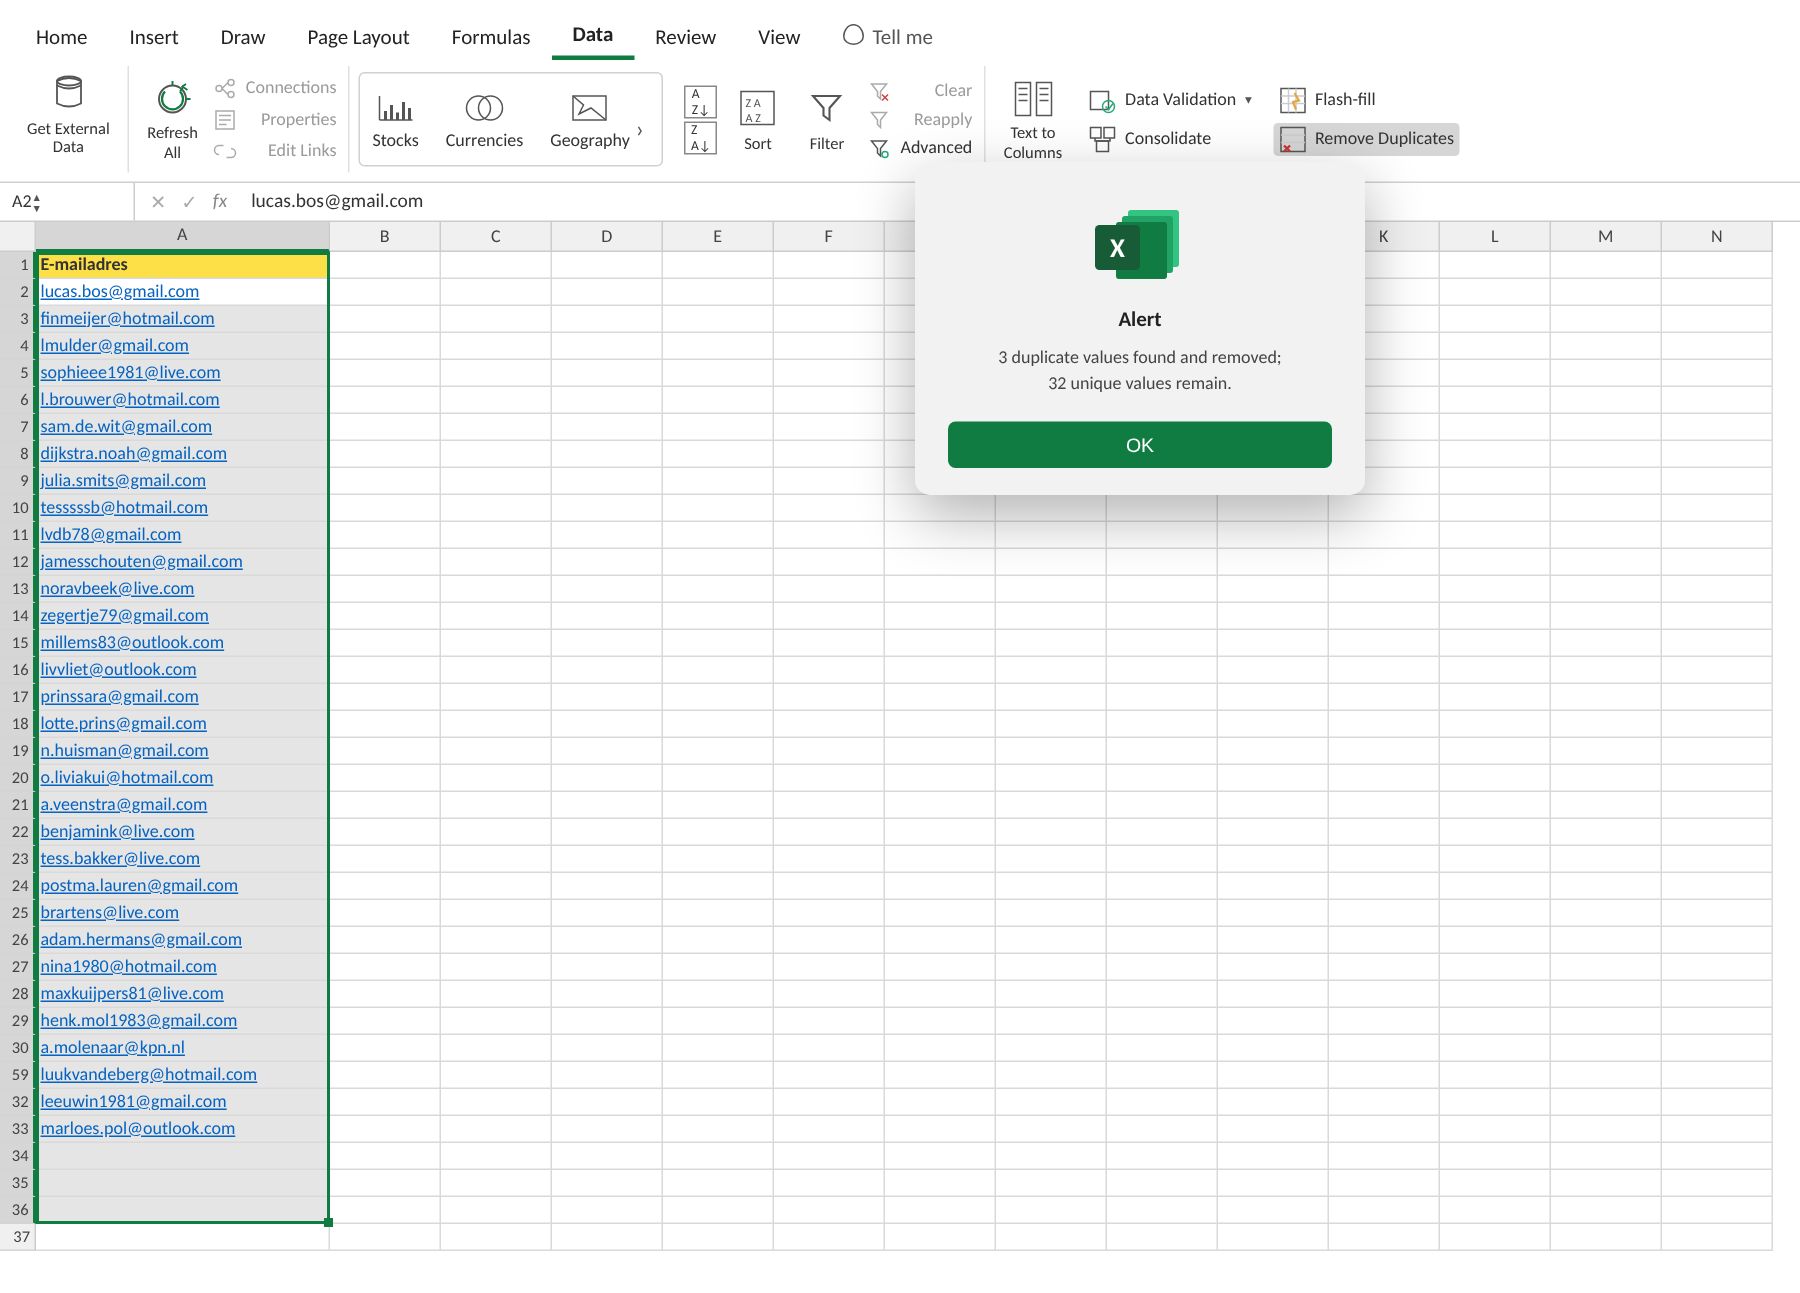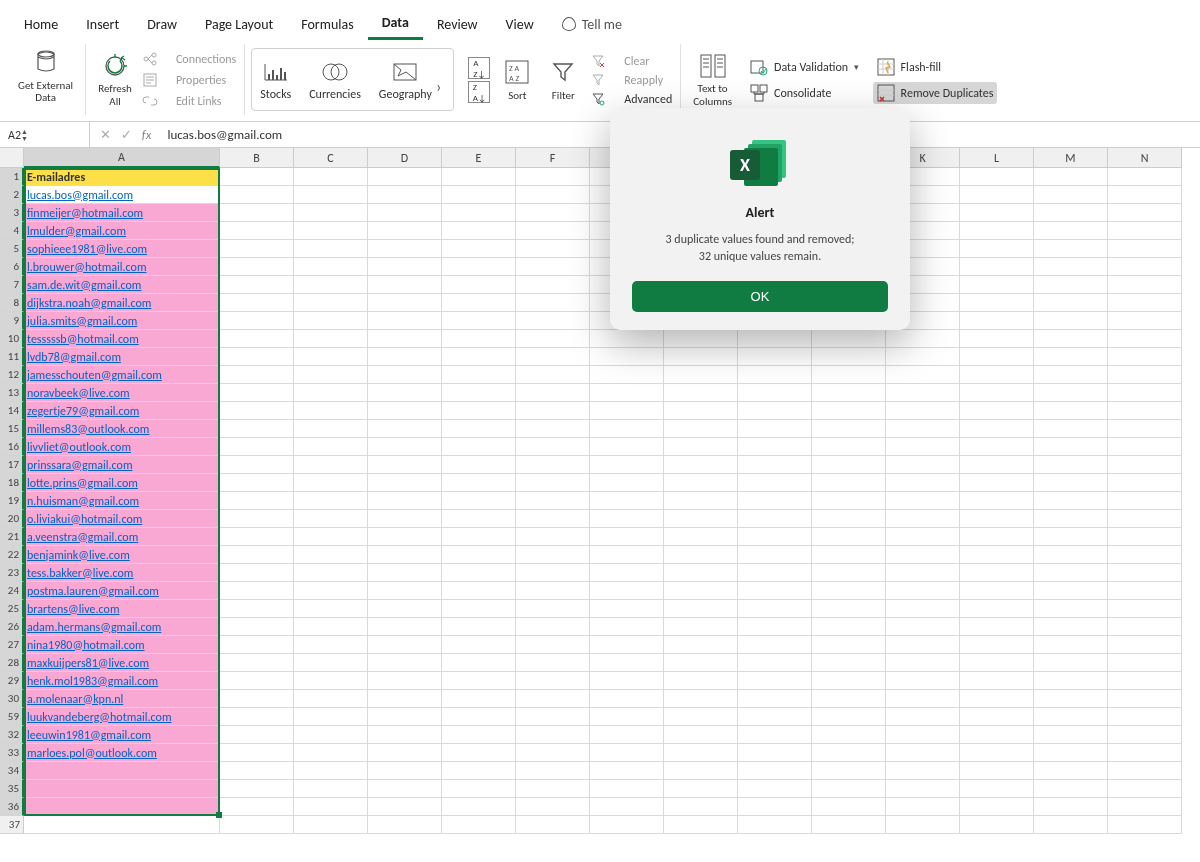--- a/index.html
+++ b/index.html
@@ -2,30 +2,30 @@
 <html><head>
 <meta charset="utf-8">
 <style>
 * { box-sizing: border-box; margin: 0; padding: 0; }
 body { font-family: -apple-system, "Segoe UI", Calibri, sans-serif; font-size: 13px; color: #333; background: #fff; overflow: hidden; width: 1200px; height: 862px; position: relative; }
 
 
 .ribbon-tabs { display: flex; align-items: center; padding: 8px 10px 0 10px; gap: 0; background: #fff; }
 .ribbon-tab { padding: 6px 14px; font-size: 14px; color: #222; cursor: pointer; }
 .ribbon-tab.active { font-weight: 600; border-bottom: 3px solid #107c41; }
-.tellme { display: flex; align-items: center; gap: 6px; color: #555; }
+.tellme { display: flex; gap: 6px; color: #555; }
 .bulb { width: 14px; height: 14px; border: 1px solid #555; border-radius: 50% 50% 50% 50% / 60% 60% 40% 40%; position: relative; }
 
 
 .ribbon { display: flex; align-items: stretch; padding: 4px 6px 6px 6px; border-bottom: 1px solid #d0d0d0; height: 82px; }
 .rgroup { display: flex; flex-direction: column; align-items: center; justify-content: space-between; padding: 2px 8px; border-right: 1px solid #e0e0e0; }
 .rgroup:last-child { border-right: none; }
 .big-btn { display: flex; flex-direction: column; align-items: center; justify-content: center; gap: 2px; padding: 2px 4px; font-size: 11px; text-align: center; cursor: pointer; color: #333; }
 .ic { width: 30px; height: 30px; display: flex; align-items: center; justify-content: center; }
-.small-row { display: flex; align-items: center; gap: 18px; font-size: 12px; color: #333; padding: 1px 0; cursor: pointer; }
+.small-row { display: flex; align-items: center; gap: 6px; font-size: 12px; color: #333; padding: 1px 0; cursor: pointer; justify-content: space-between; }
 .small-row.dis { color: #9a9a9a; }
 .small-ic { width: 16px; height: 16px; display: flex; align-items: center; justify-content: center; }
 .datatypes { display: flex; align-items: flex-start; gap: 18px; }
 .dt { display: flex; flex-direction: column; align-items: center; font-size: 12px; gap: 2px; cursor: pointer; justify-content: center; }
 .dt .ic { width: 30px; height: 26px; }
 .chev-more { font-size: 16px; color: #555; align-self: flex-end; padding: 0 4px 10px 4px; cursor: pointer; }
 .sortbtns { display: flex; flex-direction: column; gap: 2px; justify-content: center; }
 .sorticon { width: 22px; height: 22px; border: 1px solid #888; display: flex; align-items: center; justify-content: center; font-size: 9px; cursor: pointer; }
 .adv-col { display: flex; flex-direction: column; gap: 1px; justify-content: center; }
 .mid-btn { display: flex; align-items: center; gap: 6px; font-size: 12px; cursor: pointer; padding: 2px 4px; border-radius: 3px; }
@@ -46,21 +46,21 @@
 .ch { height: 20px; display: flex; align-items: center; justify-content: center; font-size: 12px; color: #444; background: #f0f0f0; border-right: 1px solid #ccc; border-bottom: 1px solid #ccc; }
 .ch.sel { background: #d6d6d6; border-bottom: 2px solid #107c41; }
 .rows { }
 .row { display: flex; height: 18px; }
 .rh { width: 24px; display: flex; align-items: center; justify-content: flex-end; padding-right: 3px; font-size: 11px; color: #444; background: #f0f0f0; border-right: 1px solid #ccc; border-bottom: 1px solid #d4d4d4; }
 .rh.sel { background: #d6d6d6; border-right: 2px solid #107c41; }
 .cell { border-right: 1px solid #d9d9d9; border-bottom: 1px solid #d9d9d9; font-size: 12px; padding: 0 3px; display: flex; align-items: center; overflow: hidden; white-space: nowrap; }
 .cA { width: 196px; }
 .cB, .cC, .cD, .cE, .cF, .cG, .cH, .cI { width: 74px; }
 .cJ, .cK, .cL, .cM, .cN { width: 74px; }
-.cA.selbg { background: #f9a8d4; }
+.cA.selbg { background: #e5e5e5; }
 .link { color: #0563c1; text-decoration: underline; }
 .bold { font-weight: 700; }
 
 
 .sel-outline { position: absolute; border: 2px solid #107c41; pointer-events: none; left: 24px; top: 20px; width: 196px; height: 648px; }
 .fill-handle { position: absolute; width: 6px; height: 6px; background: #107c41; right: -4px; bottom: -4px; }
 
 
 .dialog { position: absolute; top: 108px; left: 610px; width: 300px; background: #f2f2f2; border-radius: 10px; box-shadow: 0 14px 40px rgba(0,0,0,0.3); padding: 22px 22px 18px 22px; text-align: center; }
 .dialog .xl-logo { margin: 6px auto 14px auto; width: 60px; height: 54px; position: relative; }

